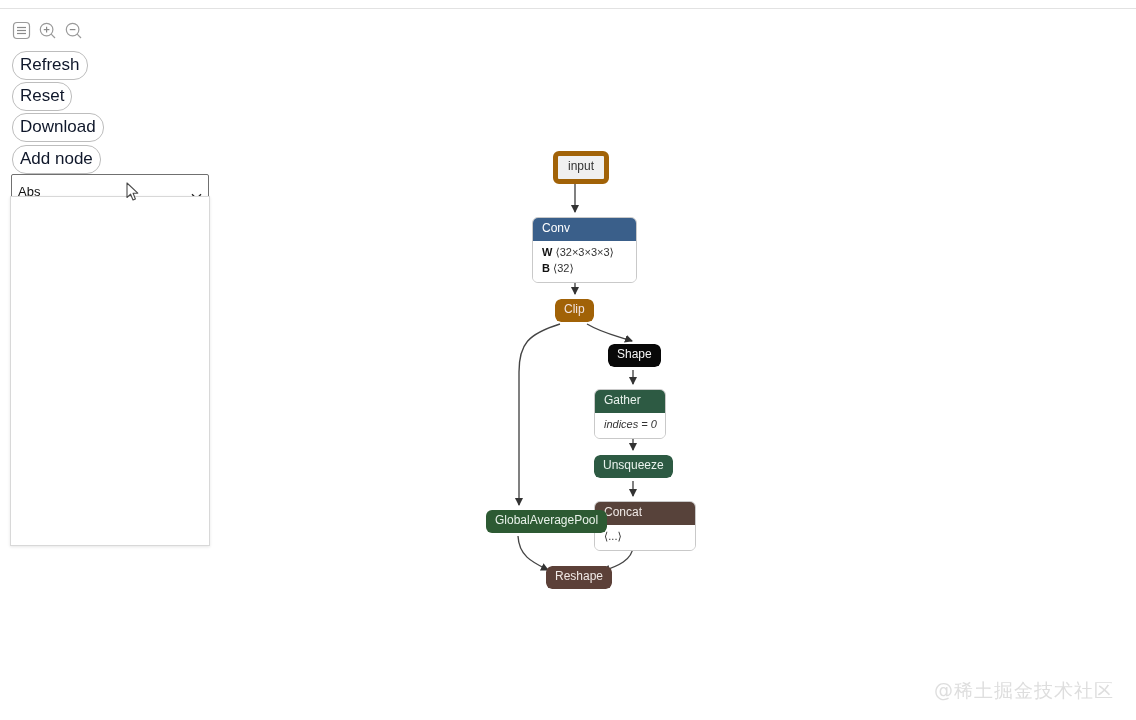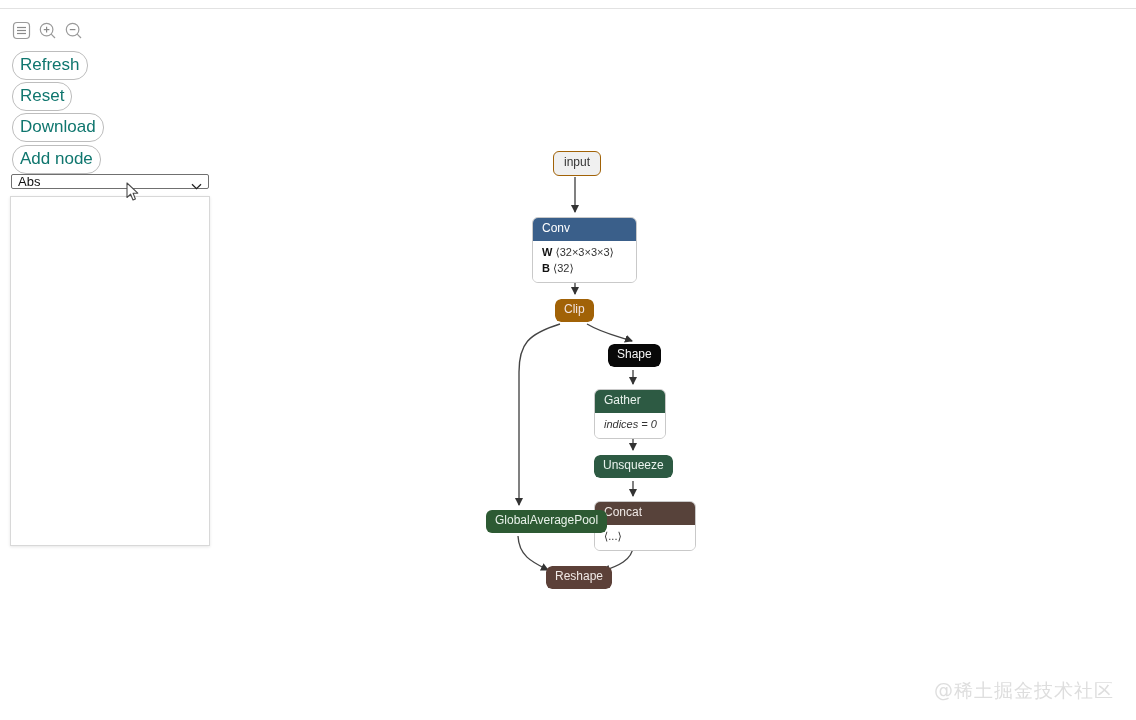--- a/index.html
+++ b/index.html
@@ -42,21 +42,21 @@
   
   .btn {
     position: absolute;
     left: 12px;
     background: #ffffff;
     border: 1px solid #bdbdbd;
     border-radius: 14px;
     font-family: "Liberation Sans", sans-serif;
     font-size: 17px;
     line-height: 1;
-    color: #0f766e;
+    color: #0f172a;
     padding: 4px 7px 6px 7px;
     text-align: left;
     cursor: pointer;
     box-sizing: border-box;
   }
   .btn-refresh  { top: 51px;  }
   .btn-reset    { top: 82px;  }
   .btn-download { top: 113px; }
   .btn-addnode  { top: 145px; }
 
@@ -67,21 +67,21 @@
     width: 198px; height: 15px;
     box-sizing: border-box;
     background: #ffffff;
     border: 1px solid #707070;
     border-radius: 2px;
     font-family: "Liberation Sans", sans-serif;
     font-size: 13px;
     color: #111;
     display: flex;
     align-items: center;
-    padding: 6px 6px;
+    padding: 16px 6px;
     cursor: pointer;
   }
   .op-select .chev {
     margin-left: auto;
     width: 11px; height: 7px;
   }
 
   
   .op-list {
     position: absolute;
@@ -139,21 +139,21 @@
   }
   .node .body b { font-weight: bold; color: #111; margin-right: 3px; }
 
   
   .node.simple .hdr { border-radius: 6px; }
 
   
   .node-input {
     left: 553px; top: 151px;
     background: #f0f0f0;
-    border: 1px solid #a16207;
+    border: 5px solid #a16207;
     border-radius: 6px;
   }
   .node-input .hdr { color: #333; font-size: 12px; padding: 4px 10px 5px 10px; }
 
   .node-conv      { left: 532px; top: 217px; width: 105px; }
   .node-conv .hdr { background: #3a5f8a; color: #ffffff; }
 
   .node-clip      { left: 555px; top: 299px; }
   .node-clip .hdr { background: #a16207; color: #f2e3e0; }
 

